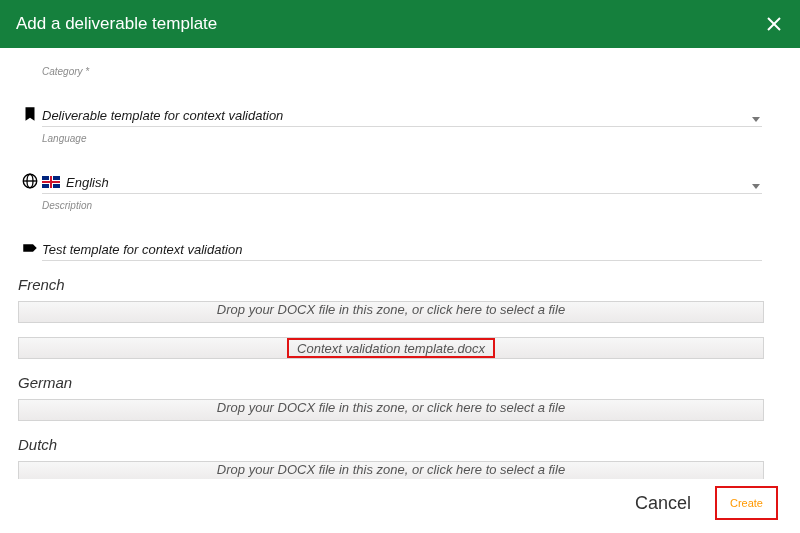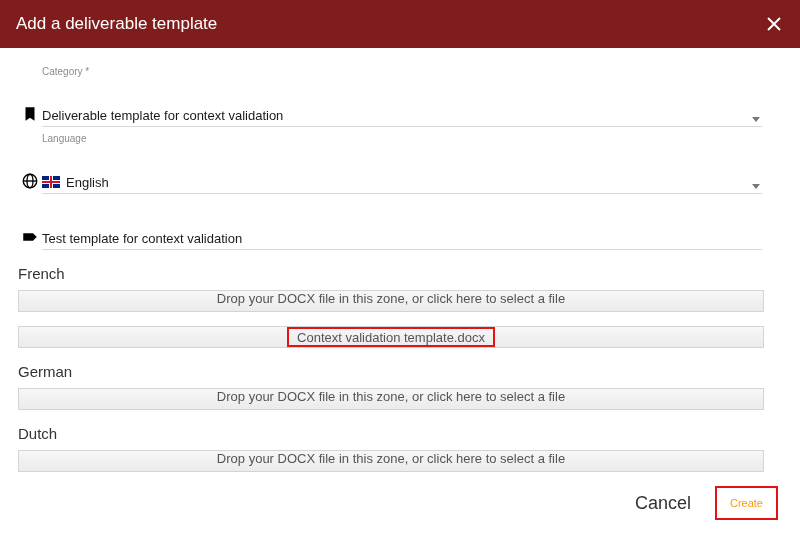--- a/index.html
+++ b/index.html
@@ -1,30 +1,30 @@
 <!DOCTYPE html>
 <html><head>
 <meta charset="utf-8">
 <style>
   * { box-sizing: border-box; margin: 0; padding: 0; }
   html, body { width: 800px; height: 533px; font-family: Arial, Helvetica, sans-serif; background: #fff; }
   .dialog { width: 800px; height: 533px; display: flex; flex-direction: column; }
   .header {
-    background: #7f1d1d;
+    background: #15803d;
     color: #fff;
     height: 48px;
     display: flex;
     align-items: center;
     justify-content: space-between;
     padding: 0 16px;
   }
   .header-title { font-size: 17px; font-weight: 400; }
   .close-icon { cursor: pointer; width: 20px; height: 20px; display: flex; align-items: center; justify-content: center; }
   .close-icon svg { width: 16px; height: 16px; stroke: #fff; stroke-width: 2; }
-  .body { flex: 1; padding: 18px 36px 0 18px; overflow: hidden; }
+  .body { flex: 1; padding: 18px 36px 0 18px; overflow: hidden; font-style: italic; }
   .field-row { display: flex; align-items: flex-end; margin-bottom: 6px; }
   .field-icon { width: 24px; flex-shrink: 0; display: flex; justify-content: center; align-items: flex-end; padding-bottom: 4px; }
   .field-icon svg { width: 18px; height: 18px; }
   .field-wrap { flex: 1; border-bottom: 1px solid #d9d9d9; padding-bottom: 2px; position: relative; }
   .field-label { font-size: 10px; color: #8b8b8b; margin-bottom: 1px; }
   .field-value { font-size: 13px; color: #1a1a1a; display: flex; align-items: center; gap: 6px; min-height: 18px; margin-top: 29px; }
   .chevron { position: absolute; right: 2px; bottom: 4px; width: 0; height: 0; border-left: 4px solid transparent; border-right: 4px solid transparent; border-top: 5px solid #777; }
   .flag-uk { width: 18px; height: 12px; display: inline-block; background:
     linear-gradient(#cf142b,#cf142b) center/100% 2px no-repeat,
     linear-gradient(#cf142b,#cf142b) center/2px 100% no-repeat,
@@ -112,20 +112,21 @@
         </div>
       </div>
 
       <div class="field-row">
         <div class="field-icon">
           <svg viewBox="0 0 24 24" fill="#000">
               <path d="M3 7h13l5 5-5 5H3z"></path>
             </svg>
         </div>
         <div class="field-wrap">
+          <div class="field-label">Description</div>
           <div class="field-value">Test template for context validation</div>
         </div>
       </div>
     </div>
 
     <div class="lang-section">
       <div class="lang-heading">French</div>
       <div class="dropzone">
         <span>Drop your DOCX file in this zone, or click here to select a file</span>
       </div>

